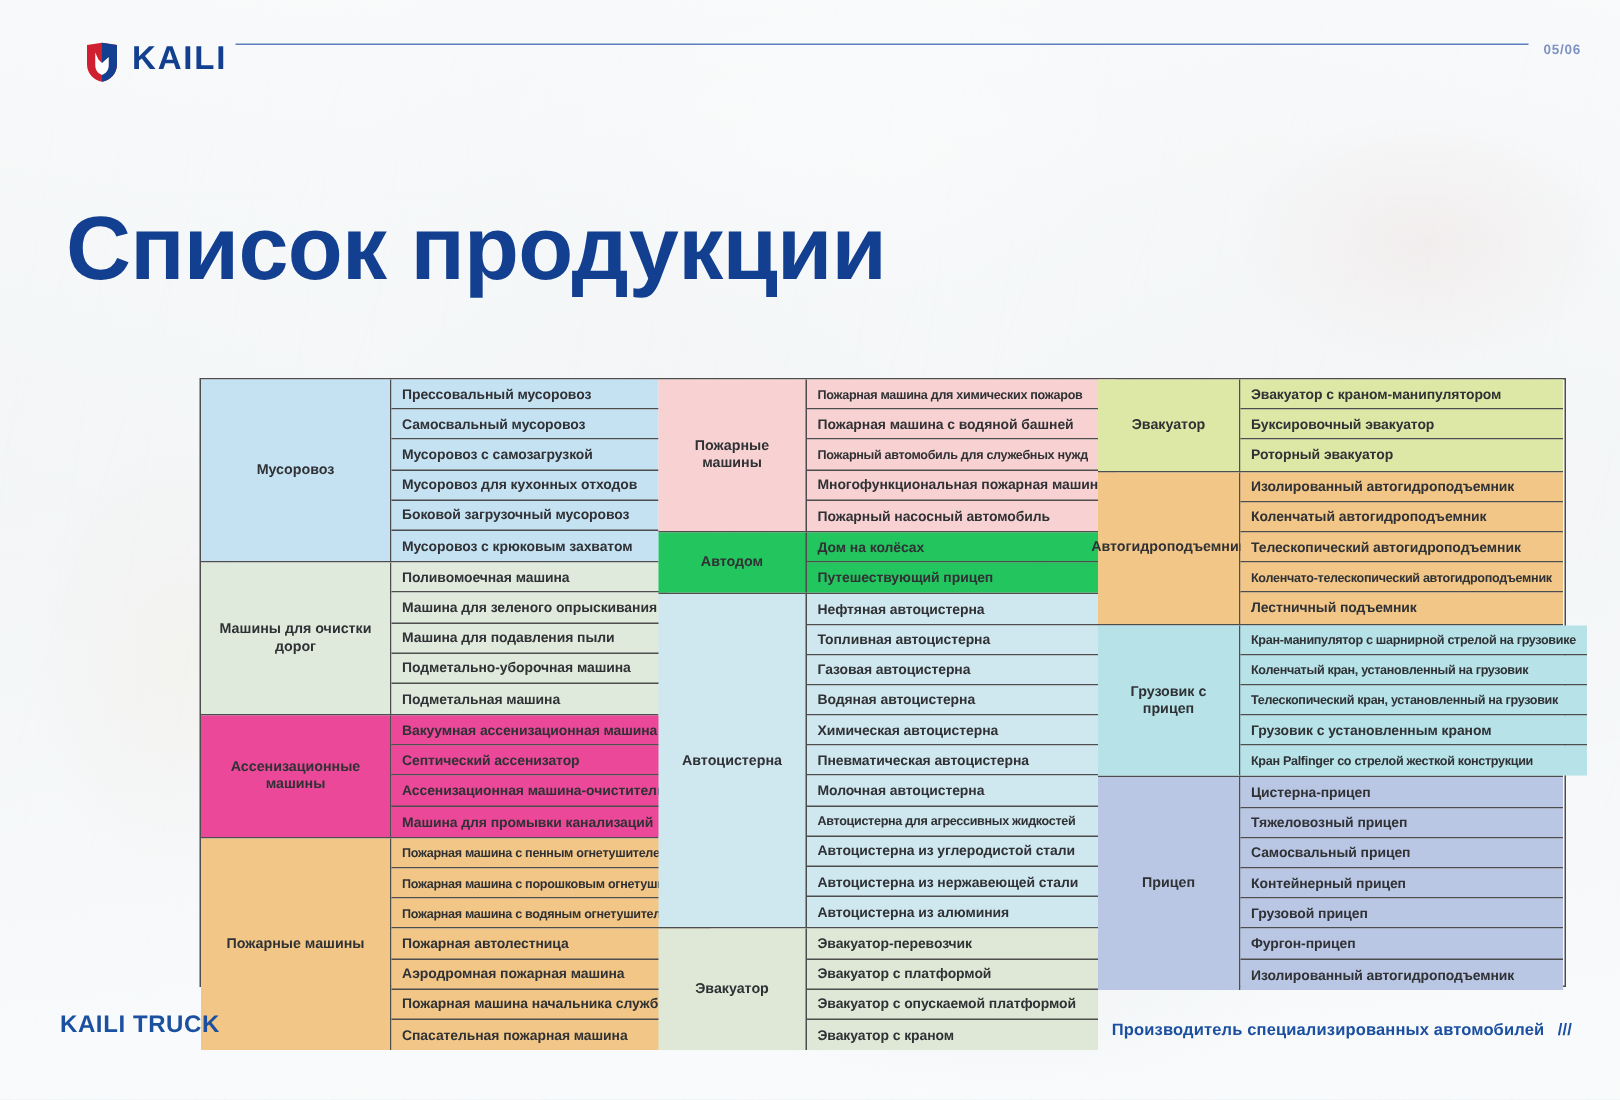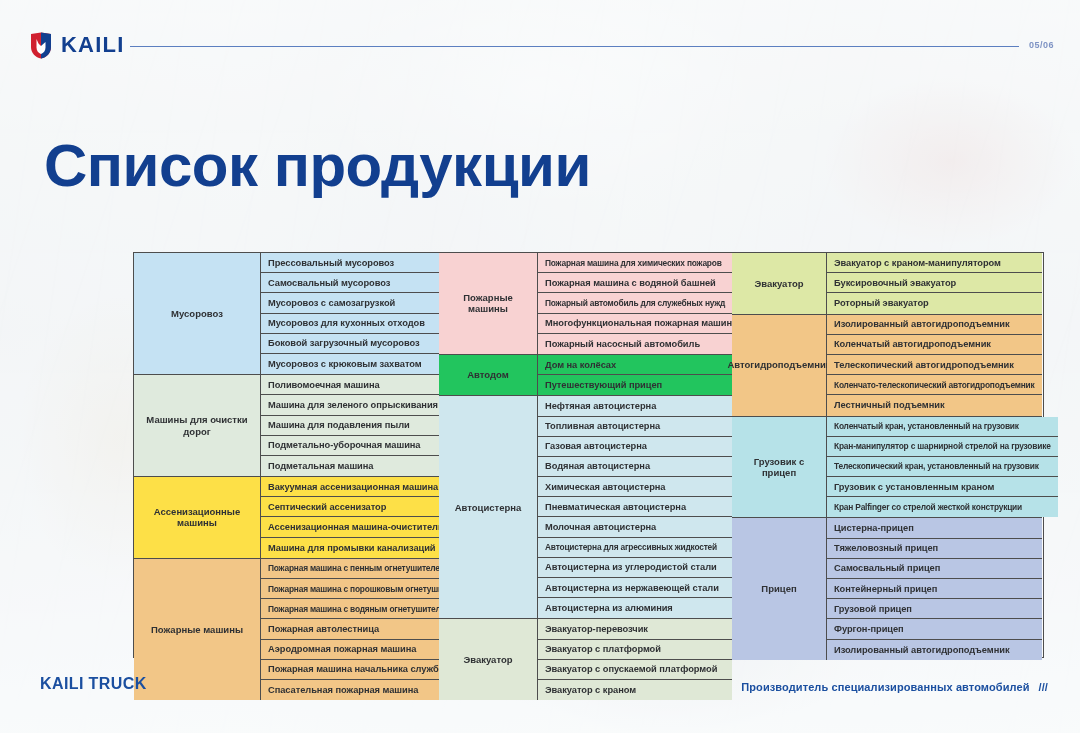--- a/index.html
+++ b/index.html
@@ -30,23 +30,23 @@
       radial-gradient(ellipse 300px 160px at 50% 12%, rgba(255,255,255,.45), rgba(0,0,0,0) 75%),
       radial-gradient(ellipse 260px 120px at 62% 88%, rgba(160,170,185,.18), rgba(0,0,0,0) 75%);
   }
   .bg-veil {
     position: absolute; inset: 0;
     background: rgba(250,251,252,.58);
   }
 
   
   .header {
-    position: absolute; top: 28px; left: 30px; right: 26px;
+    position: absolute; top: 28px; left: 57px; right: 26px;
     height: 34px;
-    display: flex; align-items: center;
+    display: flex; 
   }
   .logo-mark {
     width: 22px; height: 27px; position: relative; flex: 0 0 auto;
   }
   .logo-mark svg { display: block; }
   .logo-text {
     font-size: 22px; font-weight: 700; letter-spacing: 1.2px;
     color: #123f8f; margin-left: 9px; line-height: 1;
   }
   .header-rule {
@@ -108,21 +108,21 @@
     border-bottom: 1.3px solid #4d4d4d;
     white-space: nowrap; overflow: hidden;
     letter-spacing: -.05px;
   }
   .item:last-child { border-bottom: none; }
   .item.tight { font-size: 8.4px; letter-spacing: -.2px; }
 
   
   .c-blue   .cat, .c-blue   .item { background: #c5e2f3; }
   .c-mint   .cat, .c-mint   .item { background: #dfeadd; }
-  .c-cream  .cat, .c-cream  .item { background: #fde047; }
+  .c-cream  .cat, .c-cream  .item { background: #ec4899; }
   .c-orange .cat, .c-orange .item { background: #f2c687; }
   .c-pink   .cat, .c-pink   .item { background: #f8d2d2; }
   .c-lilac  .cat, .c-lilac  .item { background: #22c55e; }
   .c-sky    .cat, .c-sky    .item { background: #cfe7ee; }
   .c-sage   .cat, .c-sage   .item { background: #dfe8d6; }
   .c-olive  .cat, .c-olive  .item { background: #dde8a6; }
   .c-cyan   .cat, .c-cyan   .item { background: #b6e2e8; }
   .c-periw  .cat, .c-periw  .item { background: #b9c6e4; }
 
   
@@ -264,22 +264,22 @@
           <div class="item">Изолированный автогидроподъемник</div>
           <div class="item">Коленчатый автогидроподъемник</div>
           <div class="item">Телескопический автогидроподъемник</div>
           <div class="item tight">Коленчато-телескопический автогидроподъемник</div>
           <div class="item">Лестничный подъемник</div>
         </div>
       </div>
       <div class="block c-cyan" style="flex: 5 0 0%;">
         <div class="cat">Грузовик с прицеп</div>
         <div class="items">
+          <div class="item tight">Кран-манипулятор с шарнирной стрелой на грузовике</div>
           <div class="item tight">Коленчатый кран, установленный на грузовик</div>
-          <div class="item tight">Кран-манипулятор с шарнирной стрелой на грузовике</div>
           <div class="item tight">Телескопический кран, установленный на грузовик</div>
           <div class="item">Грузовик с установленным краном</div>
           <div class="item tight">Кран Palfinger со стрелой жесткой конструкции</div>
         </div>
       </div>
       <div class="block c-periw" style="flex: 7 0 0%;">
         <div class="cat">Прицеп</div>
         <div class="items">
           <div class="item">Цистерна-прицеп</div>
           <div class="item">Тяжеловозный прицеп</div>

